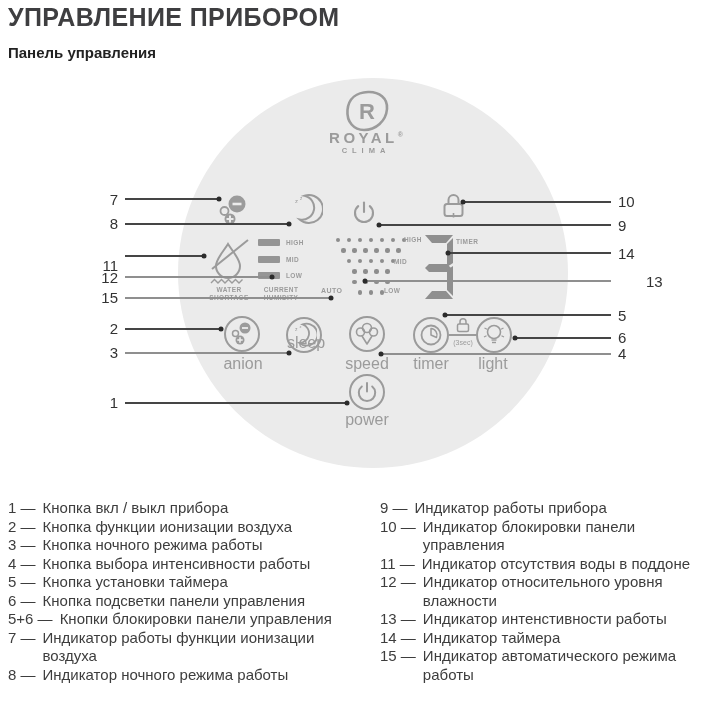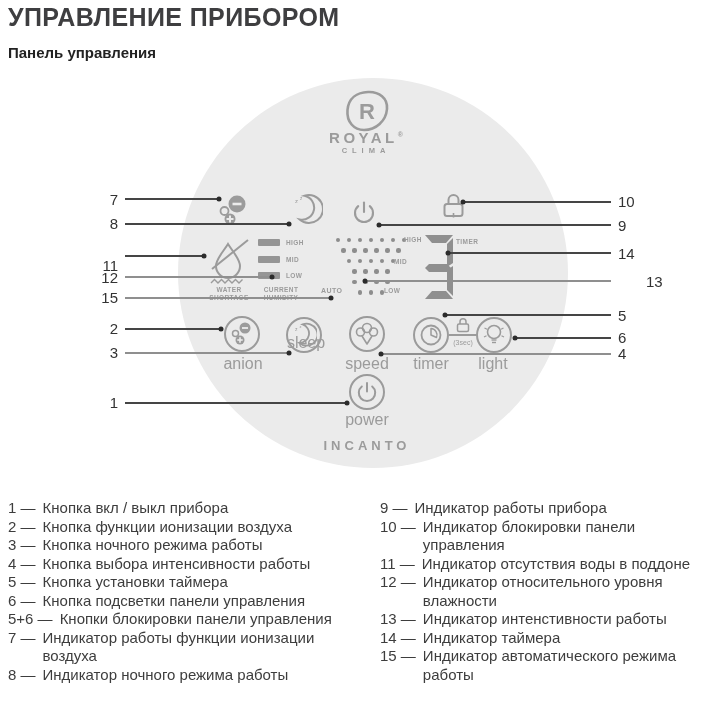--- a/index.html
+++ b/index.html
@@ -231,21 +231,20 @@
   <div id="lock-hint">(3sec)</div>
 
   <div class="btn" style="left:349px;top:374px;">
     <svg width="26" height="26" viewBox="0 0 26 26">
       <path d="M7.8,7.5 A8.2,8.2 0 1 0 18.2,7.5" fill="none" stroke="#9b9b9b" stroke-width="2" stroke-linecap="round"></path>
       <line x1="13" y1="4" x2="13" y2="12.5" stroke="#9b9b9b" stroke-width="2" stroke-linecap="round"></line>
     </svg>
   </div>
   <div class="btn-label" style="left:337px;top:411px;">power</div>
 
-  <div id="incanto">INCANTO</div>
 
   <div class="cnum l" style="top:191px;">7</div>
   <div class="cnum l" style="top:215px;">8</div>
   <div class="cnum l" style="top:257px;">11</div>
   <div class="cnum l" style="top:269px;">12</div>
   <div class="cnum l" style="top:289px;">15</div>
   <div class="cnum l" style="top:320px;">2</div>
   <div class="cnum l" style="top:344px;">3</div>
   <div class="cnum l" style="top:394px;">1</div>
 

